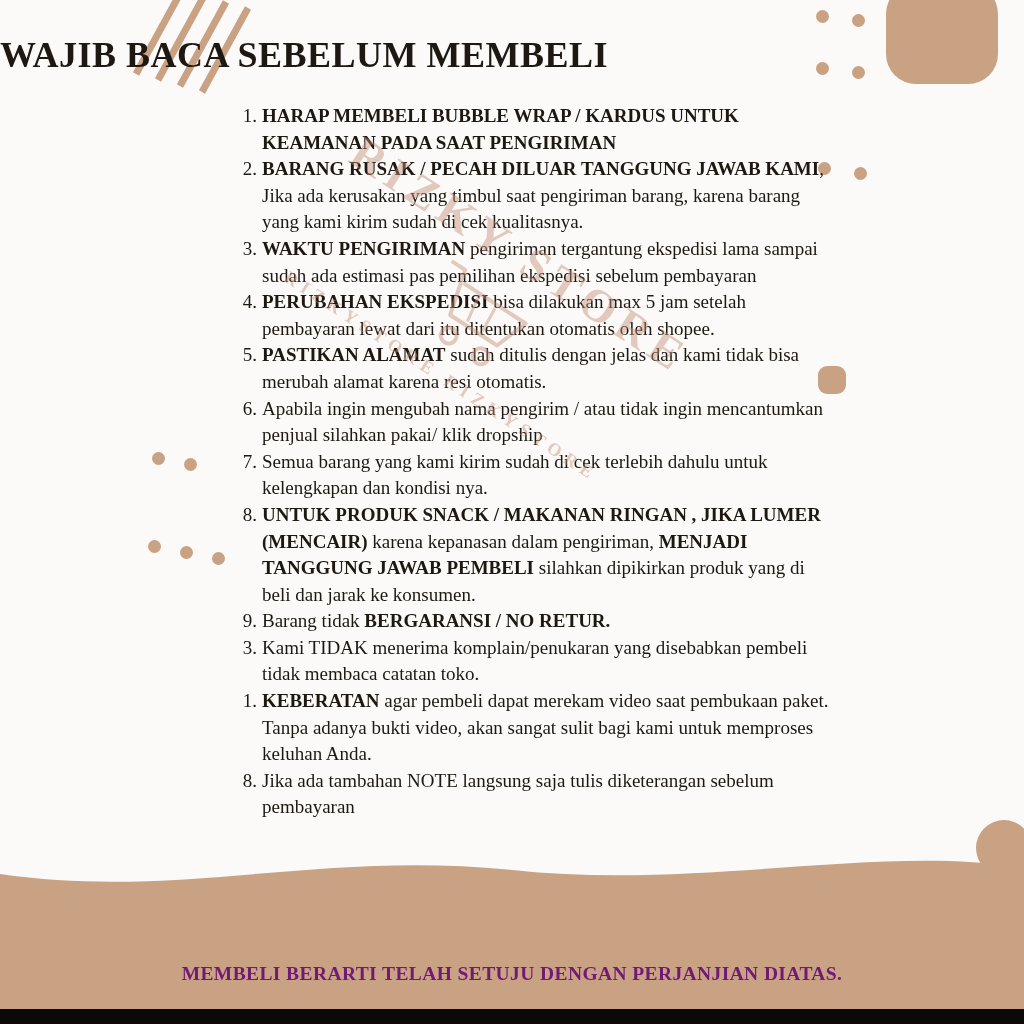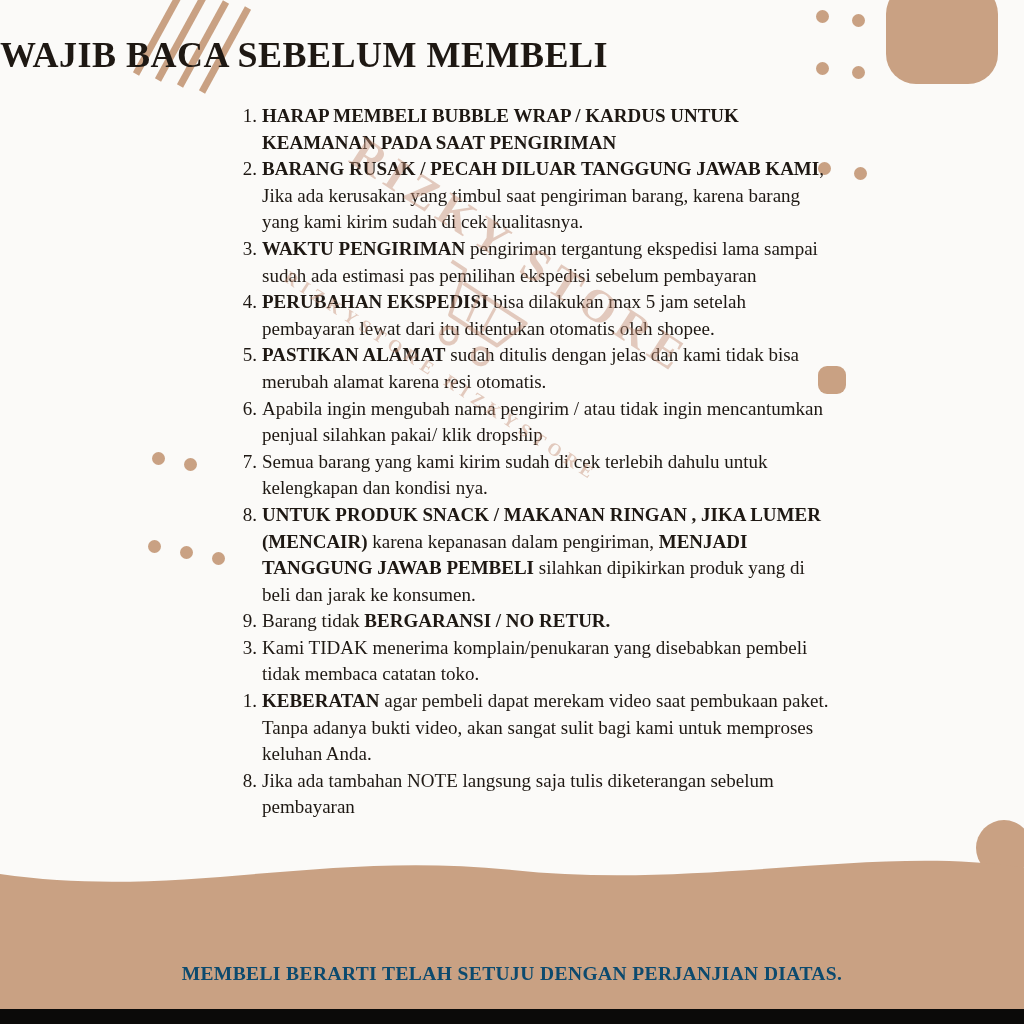--- a/index.html
+++ b/index.html
@@ -64,21 +64,21 @@
     z-index:3;pointer-events:none;
   }
   .wm-text{font-size:46px;font-weight:700;letter-spacing:7px;white-space:nowrap;}
   .wm-sub{font-size:18px;font-weight:700;letter-spacing:6px;white-space:nowrap;}
 
   
   .wave{position:absolute;left:0;bottom:0;width:1024px;height:170px;z-index:4;}
   .footer-text{
     position:absolute;left:0;bottom:34px;width:100%;
     text-align:center;font-weight:700;font-size:19.5px;line-height:33px;
-    letter-spacing:.4px;color:#0c4a6e;
+    letter-spacing:.4px;color:#701a75;
     z-index:5;
   }
   .bottom-bar{position:absolute;left:0;bottom:0;width:100%;height:15px;background:var(--bar);z-index:6;}
 </style>
 </head>
 <body>
 
 <div class="page">
 
   <svg class="stripes" width="140" height="100" viewBox="0 0 140 100">

